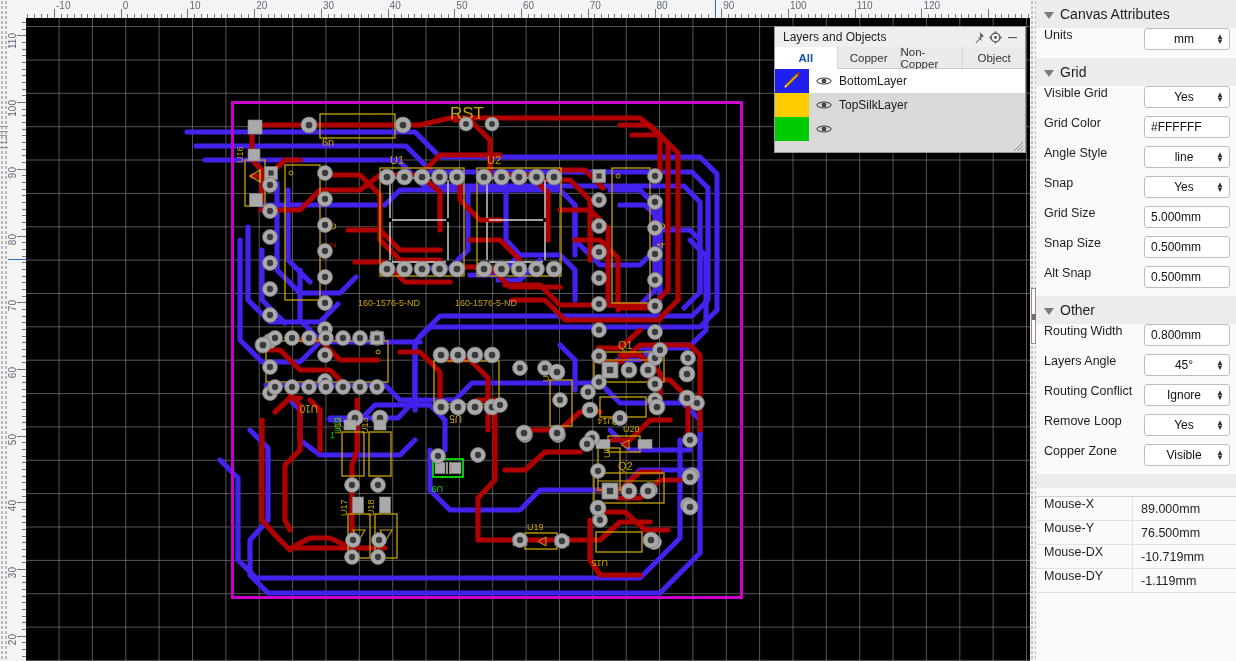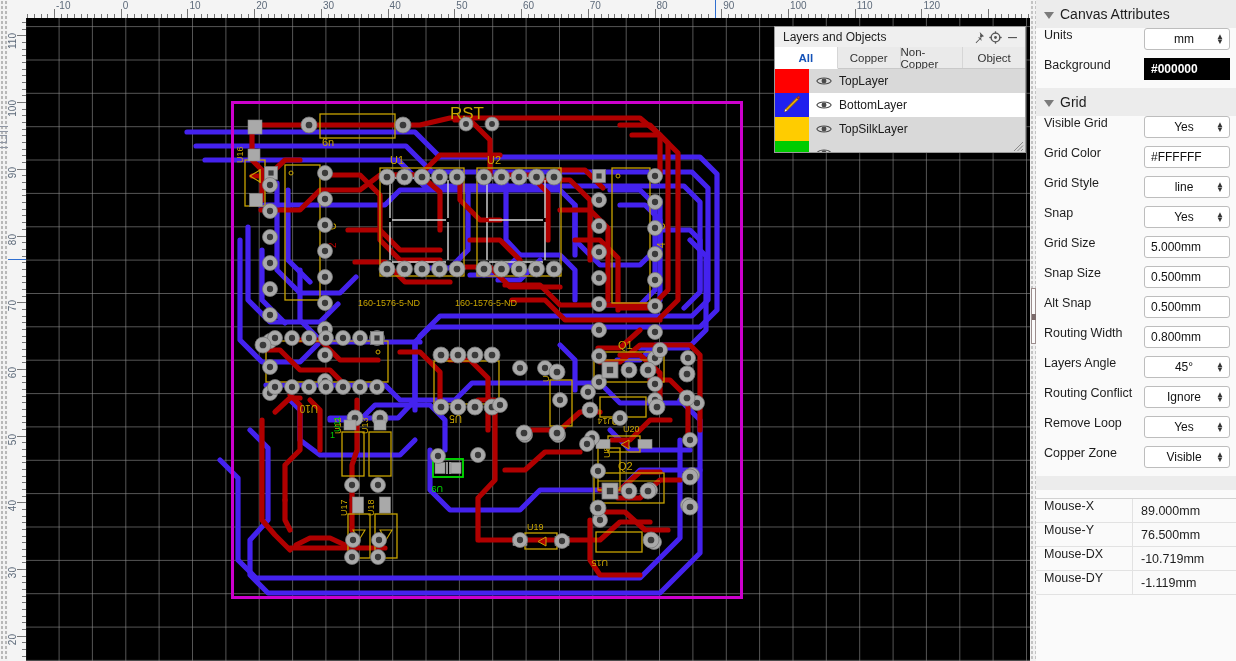--- a/index.html
+++ b/index.html
@@ -1003,30 +1003,20 @@
           </svg>
       </span>
     </div>
     <div class="lp-tabs" id="lp-tabs">
         <div class="lp-tab active">All</div>
         <div class="lp-tab">Copper</div>
         <div class="lp-tab">Non-Copper</div>
         <div class="lp-tab">Object</div>
       </div>
     <div class="lp-list" id="lp-list">
-      <div class="lp-row">
-          <div class="lp-swatch" style="background: rgb(255, 0, 0);"></div>
-          <div class="lp-eye">
-            <svg width="16" height="12" viewBox="0 0 20 13">
-              <path d="M1 6.5 C4 1.5 16 1.5 19 6.5 C16 11.5 4 11.5 1 6.5 Z" fill="none" stroke="#4a4a4a" stroke-width="1.3"></path>
-              <circle cx="10" cy="6.5" r="3.1" fill="#4a4a4a"></circle>
-            </svg>
-          </div>
-          <div>TopLayer</div>
-        </div>
         <div class="lp-row sel">
           <div class="lp-swatch" style="background: rgb(32, 32, 238);">
             <span class="pencil">
               <svg width="22" height="22" viewBox="0 0 24 24">
                 <path d="M4 19 L6.5 18.2 L19 5.7 L17.3 4 L4.8 16.5 Z" fill="#f5b400" stroke="#8a6000" stroke-width="1"></path>
                 <path d="M17.3 4 L19 5.7 L20.8 3.9 L19.1 2.2 Z" fill="#c0392b" stroke="#7b241c" stroke-width="0.8"></path>
                 <path d="M4 19 L4.8 16.5 L6.5 18.2 Z" fill="#fff"></path>
               </svg>
             </span>
           </div>
@@ -1078,26 +1068,20 @@
       <div class="prow">
         <div class="plabel">Units</div>
         <div class="pfield spin center">
           <span class="val">mm</span>
           <span class="spin-arrows">
             <span>▲</span>
             <span>▼</span>
           </span>
         </div>
       </div>
-      <div class="prow">
-        <div class="plabel">Background</div>
-        <div class="pfield black">
-          <span class="val">#000000</span>
-        </div>
-      </div>
       <div class="sec-header">
         <span class="tri"></span>
         <span>Grid</span>
       </div>
       <div class="prow">
         <div class="plabel">Visible Grid</div>
         <div class="pfield spin center">
           <span class="val">Yes</span>
           <span class="spin-arrows">
             <span>▲</span>
@@ -1105,21 +1089,21 @@
           </span>
         </div>
       </div>
       <div class="prow">
         <div class="plabel">Grid Color</div>
         <div class="pfield">
           <span class="val">#FFFFFF</span>
         </div>
       </div>
       <div class="prow">
-        <div class="plabel">Grid Style</div>
+        <div class="plabel">Angle Style</div>
         <div class="pfield spin center">
           <span class="val">line</span>
           <span class="spin-arrows">
             <span>▲</span>
             <span>▼</span>
           </span>
         </div>
       </div>
       <div class="prow">
         <div class="plabel">Snap</div>
@@ -1142,20 +1126,24 @@
         <div class="pfield">
           <span class="val">0.500mm</span>
         </div>
       </div>
       <div class="prow">
         <div class="plabel">Alt Snap</div>
         <div class="pfield">
           <span class="val">0.500mm</span>
         </div>
       </div>
+      <div class="sec-header">
+        <span class="tri"></span>
+        <span>Other</span>
+      </div>
       <div class="prow">
         <div class="plabel">Routing Width</div>
         <div class="pfield">
           <span class="val">0.800mm</span>
         </div>
       </div>
       <div class="prow">
         <div class="plabel">Layers Angle</div>
         <div class="pfield spin center">
           <span class="val">45°</span>

